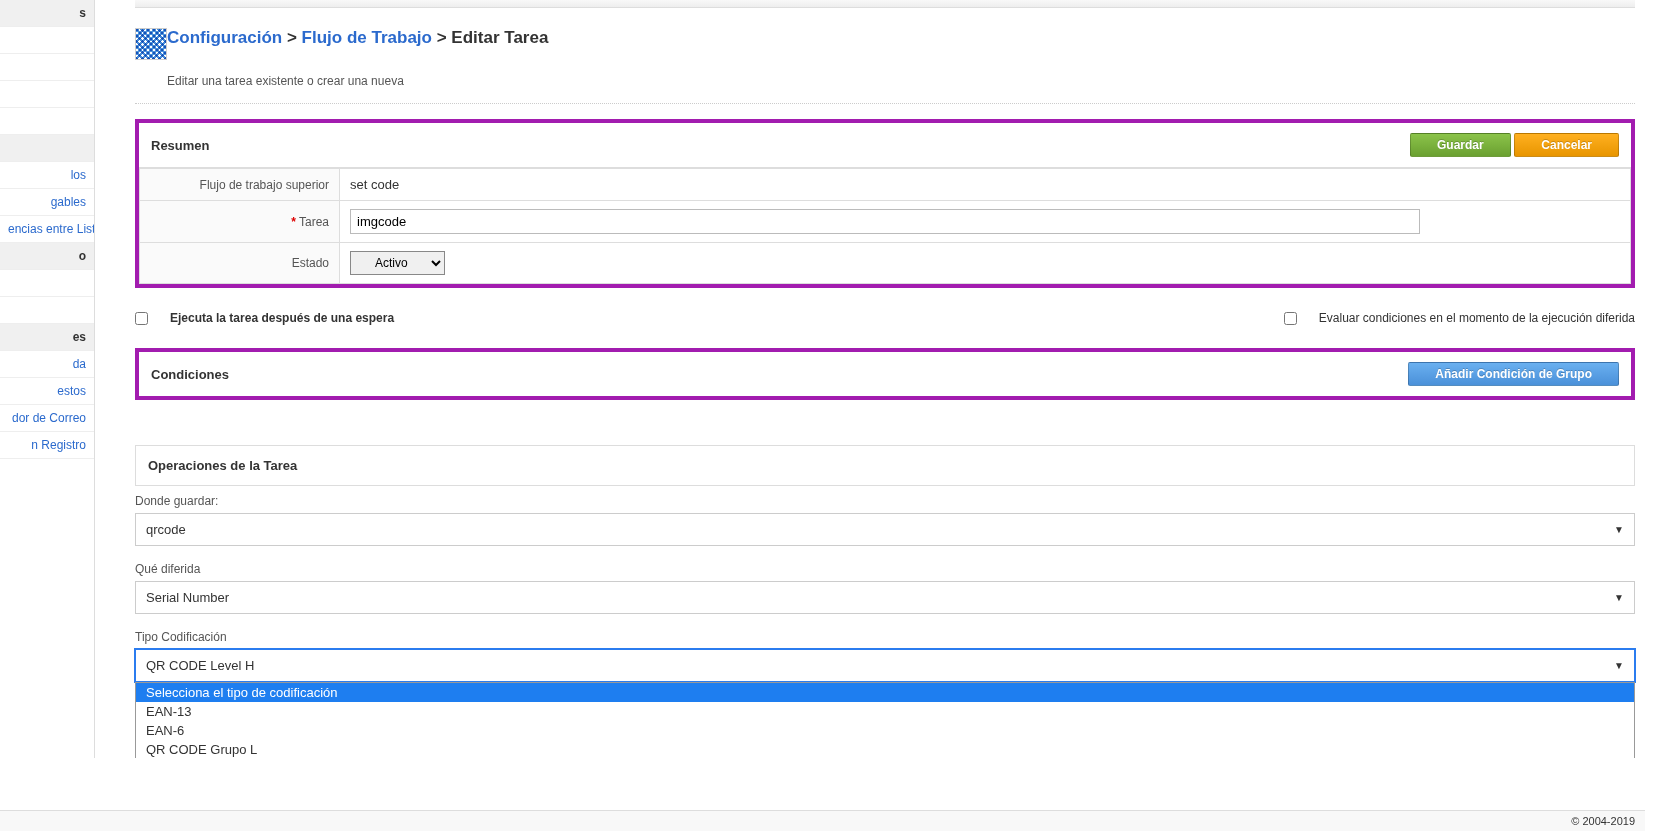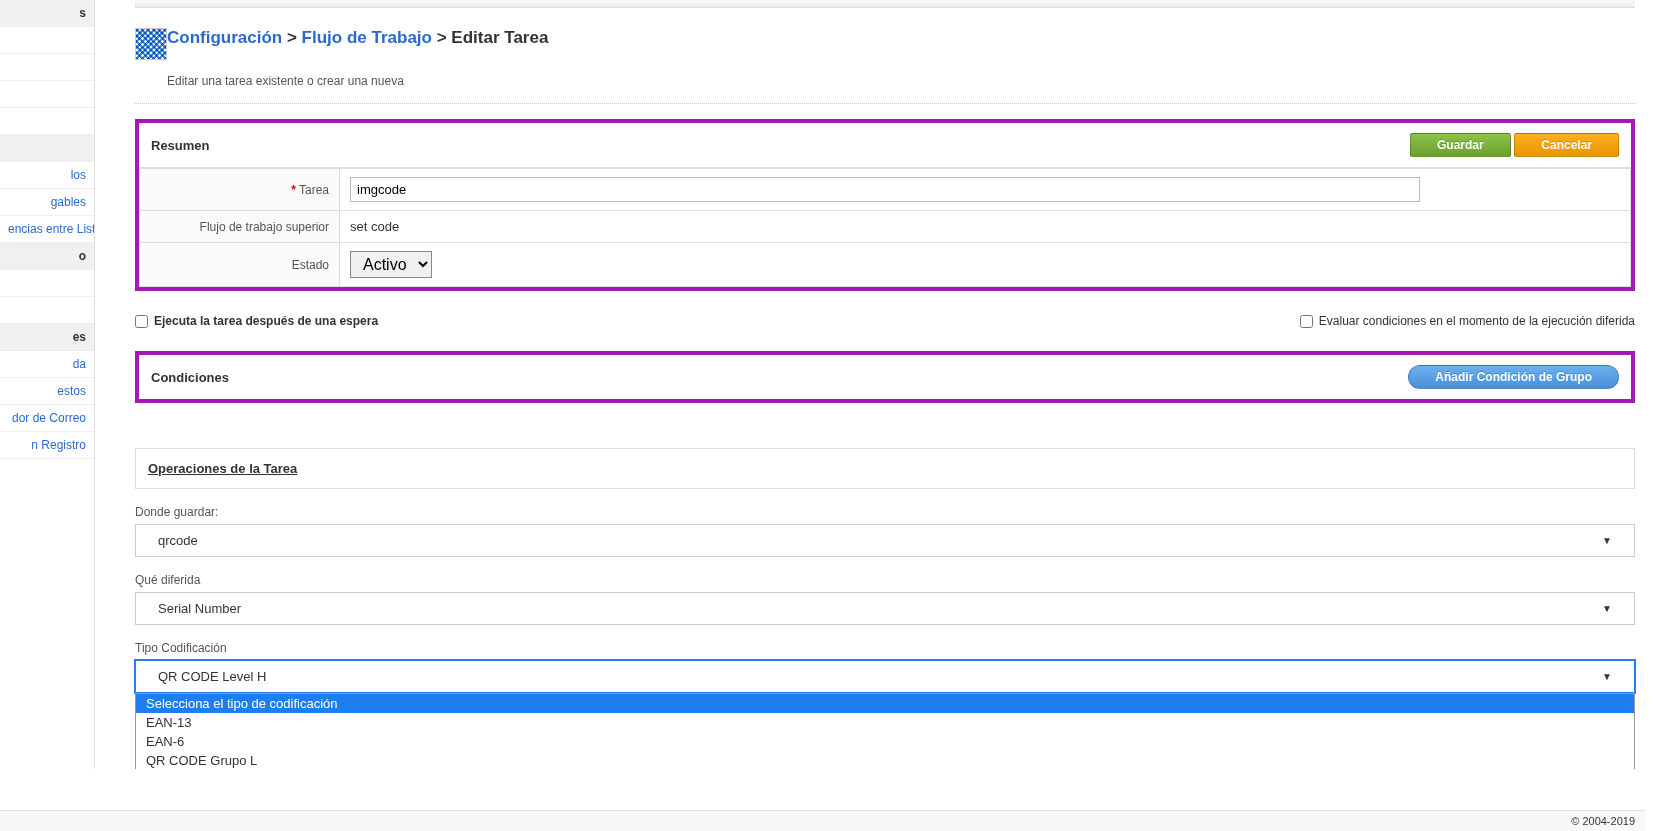--- a/index.html
+++ b/index.html
@@ -17,32 +17,32 @@
 .breadcrumb-text a { color: #2b6acd; text-decoration: none; }
 .breadcrumb-sub { font-size: 12px; color: #555; margin-top: 26px; }
 .dotted-hr { border: none; border-top: 1px dotted #ccc; margin: 15px 0; }
 .section { border: 4px solid #a21caf; margin-bottom: 15px; }
 .section-header { background: #fff; padding: 10px 12px; font-weight: bold; font-size: 13px; display: flex; justify-content: space-between; align-items: center; border-bottom: 1px solid #ddd; }
 .form-table { width: 100%; border-collapse: collapse; }
 .form-table td { border: 1px solid #ddd; padding: 8px 10px; vertical-align: middle; }
 .form-table td.label-cell { width: 200px; text-align: right; background: #fafafa; color: #555; font-size: 12px; }
 .required-star { color: #d00; font-weight: bold; }
 .text-input { width: 100%; max-width: 1070px; padding: 4px 6px; border: 1px solid #bbb; font-size: 13px; }
-.select-input { padding: 3px 8px; border: 1px solid #888; background: #f0f0f0; font-size: 16px; }
+.select-input { padding: 3px 20px; border: 1px solid #888; background: #f0f0f0; font-size: 12px; }
 .btn { display: inline-block; padding: 4px 26px; font-size: 12px; font-weight: bold; color: #fff; border-radius: 2px; cursor: pointer; border: 1px solid rgba(0,0,0,0.2); text-shadow: 0 -1px 0 rgba(0,0,0,0.2); }
 .btn-green { background: linear-gradient(to bottom, #8bc34a, #6aa030); }
 .btn-orange { background: linear-gradient(to bottom, #ffb020, #e89500); }
-.btn-blue { background: linear-gradient(to bottom, #6ab0f0, #4a90d9); border-radius: 12px; }
+.btn-blue { background: linear-gradient(to bottom, #6ab0f0, #4a90d9); }
 .checkbox-row { display: flex; justify-content: space-between; align-items: center; padding: 8px 0; margin: 10px 0 15px; font-size: 12px; }
-.checkbox-row label { display: flex; align-items: center; gap: 6px; color: #333; }
+.checkbox-row label { display: flex; align-items: center; gap: 22px; color: #333; }
 .checkbox-row .bold-label { font-weight: bold; }
-.ops-section-header { background: #fff; padding: 12px; font-weight: bold; font-size: 13px; border: 1px solid #ddd; margin-bottom: 16px; text-decoration: underline; }
+.ops-section-header { background: #fff; padding: 12px; font-weight: bold; font-size: 13px; border: 1px solid #ddd; margin-bottom: 8px; }
 .field-group { margin-bottom: 16px; }
 .field-label { font-size: 12px; color: #555; margin-bottom: 5px; display: block; }
-.pseudo-select { width: 100%; padding: 8px 22px; border: 1px solid #ccc; background: #fff; font-size: 13px; display: flex; justify-content: space-between; align-items: center; cursor: pointer; }
+.pseudo-select { width: 100%; padding: 8px 10px; border: 1px solid #ccc; background: #fff; font-size: 13px; display: flex; justify-content: space-between; align-items: center; cursor: pointer; }
 .pseudo-select.focused { border: 1px solid #2b7cef; outline: 1px solid #2b7cef; }
 .caret { font-size: 10px; color: #333; }
 .dropdown-wrap { position: relative; }
 .dropdown-panel { position: absolute; top: 100%; left: 0; right: 0; background: #fff; border: 1px solid #999; z-index: 100; font-size: 13px; }
 .dropdown-option { padding: 2px 10px; cursor: pointer; }
 .dropdown-option.highlighted { background: #1e7ef0; color: #fff; }
 .footer { position: fixed; bottom: 0; right: 10px; font-size: 11px; color: #333; background: #f8f8f8; padding: 4px 10px; border-top: 1px solid #ddd; width: 100%; text-align: right; }
 .cond-section .section-header { border-bottom: none; }
 </style>
 </head>
@@ -92,31 +92,31 @@
       <div class="section-header">
         <span>Resumen</span>
         <span>
           <span class="btn btn-green">Guardar</span>
           <span class="btn btn-orange">Cancelar</span>
         </span>
       </div>
       <table class="form-table">
         <tbody>
             <tr>
+          <td class="label-cell">Flujo de trabajo superior</td>
+          <td>set code</td>
+        </tr>
+        <tr>
           <td class="label-cell">
             <span class="required-star">*</span>
             <span>Tarea</span>
           </td>
           <td>
             <input type="text" class="text-input" value="imgcode" style="">
           </td>
-        </tr>
-        <tr>
-          <td class="label-cell">Flujo de trabajo superior</td>
-          <td>set code</td>
         </tr>
         <tr>
           <td class="label-cell">Estado</td>
           <td>
             <select class="select-input">
               <option>Activo</option>
             </select>
           </td>
         </tr>
       </tbody>

